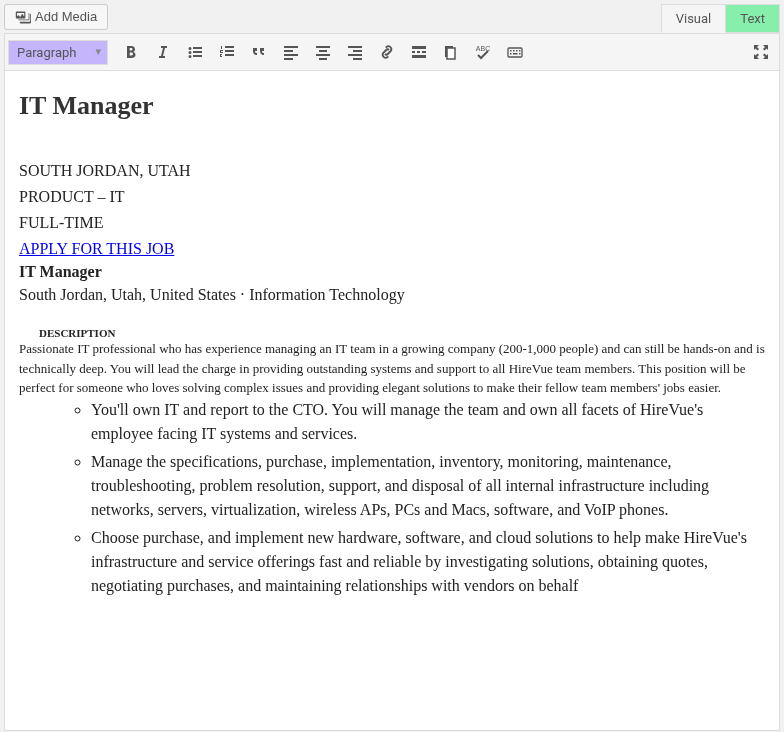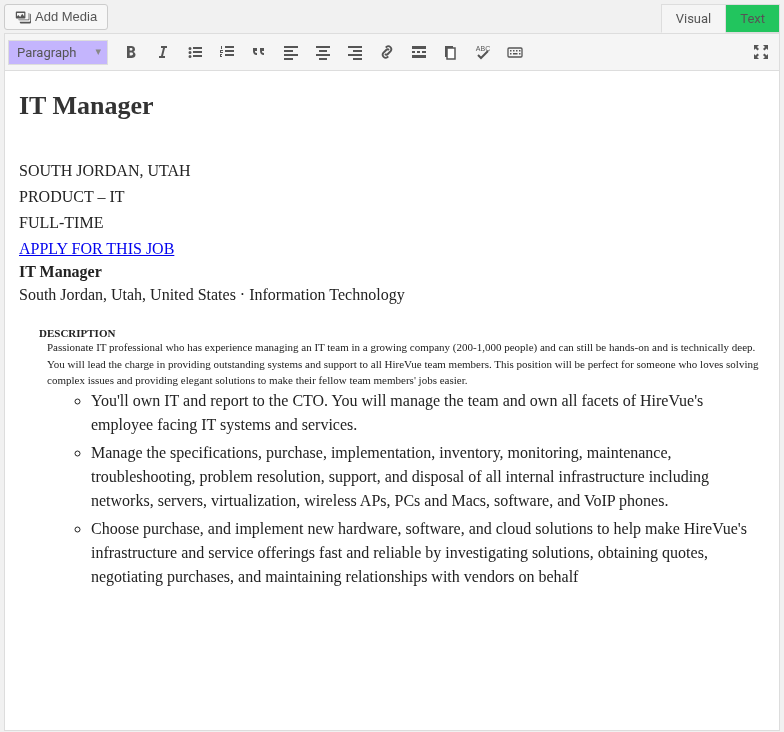--- a/index.html
+++ b/index.html
@@ -34,21 +34,21 @@
     }
     .tabs {
       display: flex;
       padding-left: 28px;
     }
     .tab {
       padding: 6px 14px;
       font-size: 13px;
       color: #555;
       border: 1px solid #ddd;
-      background: #22c55e;
+      background: #86efac;
       cursor: pointer;
     }
     .tab.active {
       background: #f5f5f5;
       border-bottom-color: #f5f5f5;
     }
     .tab + .tab {
       border-left: none;
     }
     .editor-toolbar {
@@ -132,23 +132,22 @@
       margin-bottom: 14px;
       color: #333;
     }
     .editor-content .desc-h {
       font-size: 11px;
       font-weight: bold;
       margin-top: 20px;
       margin-left: 20px;
     }
     .editor-content .desc-p {
-      font-size: 11px;
+      font-size: 13px;
       line-height: 1.5;
-      margin-left: 28px;
     }
     .editor-content ul {
       list-style: circle;
       padding-left: 72px;
     }
     .editor-content li {
       font-size: 16px;
       line-height: 1.5;
       margin-bottom: 4px;
     }

